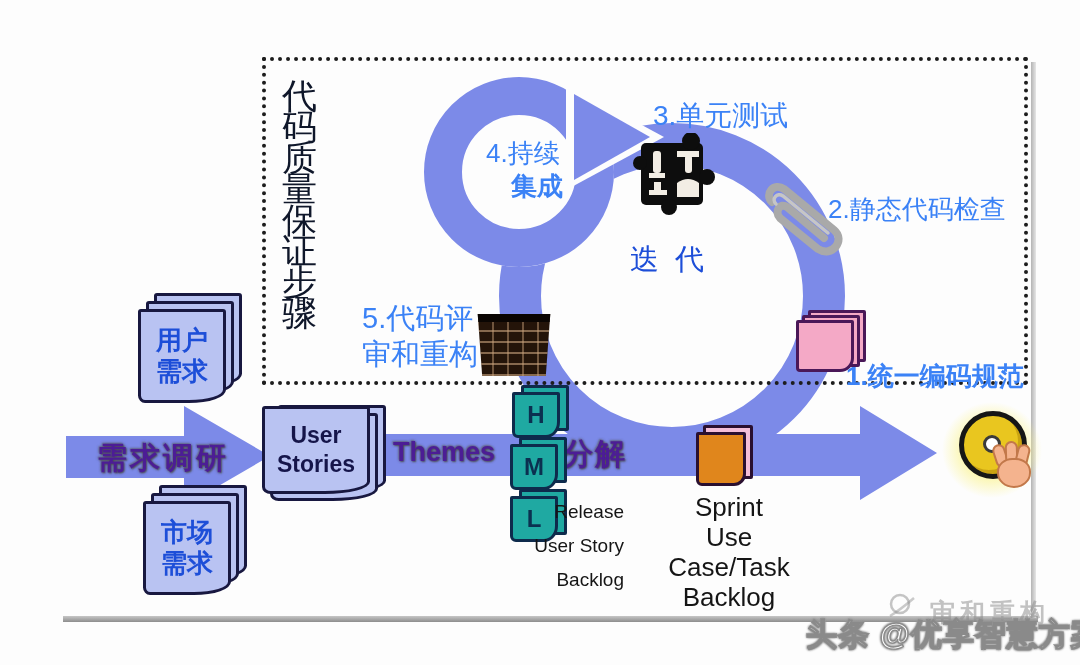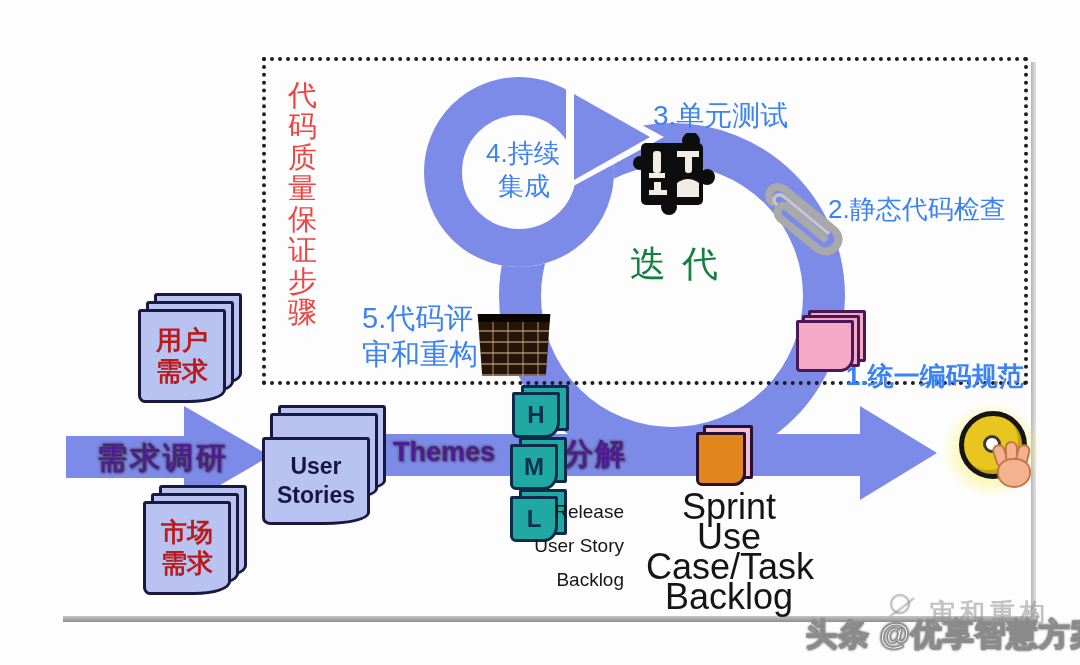--- a/index.html
+++ b/index.html
@@ -8,41 +8,41 @@
     background:#fdfdfd;
     font-family:"Liberation Sans","DejaVu Sans",sans-serif;
   }
   .abs{position:absolute;}
   
   .qa-box{
     left:262px;top:57px;width:758px;height:320px;
     border:4px dotted #1d1d1d;z-index:6;pointer-events:none;
   }
   .qa-title{
-    left:288px;top:80px;width:34px;height:262px;
-    font-size:29px;line-height:31px;color:#ef4444;font-weight:500;
+    left:282px;top:80px;width:34px;height:262px;
+    font-size:35px;line-height:31px;color:#0f172a;font-weight:500;
     word-break:break-all;z-index:7;letter-spacing:0;
   }
   
   #shapes{left:0;top:0;z-index:2;}
   
   .lbl{color:#3b82f6;z-index:8;white-space:nowrap;font-weight:500;}
-  .lbl-iter{font-size:36px;letter-spacing:16px;color:#15803d;font-weight:500;}
+  .lbl-iter{font-size:29px;letter-spacing:16px;color:#1d4ed8;font-weight:500;}
   .white-lbl{
     color:#4c1d95;font-weight:bold;z-index:8;white-space:nowrap;
     text-shadow:1px 1px 2px rgba(70,70,70,.85),-1px -1px 2px rgba(90,90,90,.55),0 0 3px rgba(80,80,80,.5);
   }
   
   .docstack{z-index:5;}
   .page{
     position:absolute;background:#b9c3f2;border:3px solid #181840;
     border-radius:3px 3px 42% 8%/3px 3px 14% 8%;
   }
   .page.front{display:flex;flex-direction:column;align-items:center;justify-content:center;}
-  .doc-line{font-size:26px;line-height:31px;color:#b91c1c;font-weight:600;}
+  .doc-line{font-size:26px;line-height:31px;color:#1d4ed8;font-weight:600;}
   .doc-line.en{font-size:23px;line-height:29px;font-weight:600;color:#15154a;}
   
   .pfold{width:58px;height:54px;z-index:8;}
   .pfold .bk,.pfold .fr{
     position:absolute;width:42px;height:40px;background:#1fa9a2;
     border:3px solid #0e2b4c;border-radius:2px;
   }
   .pfold .bk{left:9px;top:0;}
   .pfold .fr{
     left:0;top:7px;display:flex;align-items:center;justify-content:center;
@@ -141,21 +141,21 @@
 
   <div class="abs pnotes" style="left:796px;top:310px;">
     <div class="n3"></div>
       <div class="n2"></div>
       <div class="n1"></div>
   </div>
   <div class="abs lbl" style="left:846px;top:318px;font-size:26px;font-weight:700;margin-top:41px;">1.统一编码规范</div>
 
   <div class="abs lbl" style="left:486px;top:137px;font-size:26px;line-height:33px;z-index:8;">
     <div>4.持续</div>
-    <div style="margin-left:12px;">集成</div>
+    <div style="margin-left:25px;font-weight:bold;">集成</div>
   </div>
 
   <div class="abs wall" style="left:477px;top:314px;"></div>
   <div class="abs lbl" style="left:362px;top:300px;font-size:29px;line-height:36px;">
     <div>5.代码评</div>
     <div>审和重构</div>
   </div>
 
   <div class="abs docstack" style="left:138px;top:293px;width:104px;height:108px;">
     <div class="page" style="left:16px;top:0;width:82px;height:88px;"></div>
@@ -172,21 +172,21 @@
       <div class="doc-line">市场</div>
       <div class="doc-line">需求</div>
     </div>
   </div>
 
   <div class="abs white-lbl" style="left:97px;top:438px;font-size:30px;letter-spacing:3px;">需求调研</div>
 
   <div class="abs docstack" style="left:262px;top:405px;width:128px;height:104px;">
     <div class="page" style="left:16px;top:0;width:102px;height:82px;"></div>
     <div class="page" style="left:8px;top:8px;width:102px;height:82px;"></div>
-    <div class="page front" style="left:0;top:32px;width:102px;height:82px;">
+    <div class="page front" style="left:0;top:1px;width:102px;height:82px;">
       <div class="doc-line en">User</div>
       <div class="doc-line en">Stories</div>
     </div>
   </div>
 
   <div class="abs white-lbl" style="left:393px;top:437px;font-size:27px;">Themes</div>
   <div class="abs white-lbl" style="left:563px;top:434px;font-size:30px;letter-spacing:2px;">分解</div>
 
   <div class="abs pfold" style="left:512px;top:385px;">
     <div class="bk"></div>
@@ -210,21 +210,21 @@
   <div class="abs" style="left:444px;top:495px;width:180px;text-align:right;font-size:19px;line-height:34px;color:#151515;z-index:8;">
     <div>Release</div>
     <div>User Story</div>
     <div>Backlog</div>
   </div>
 
   <div class="abs ofold" style="left:696px;top:425px;">
     <div class="bk"></div>
       <div class="fr"></div>
   </div>
-  <div class="abs" style="left:646px;top:492px;width:166px;text-align:center;font-size:36px;line-height:30px;color:#151515;z-index:8;">
+  <div class="abs" style="left:646px;top:492px;width:166px;text-align:center;font-size:26px;line-height:30px;color:#151515;z-index:8;">
     <div>Sprint</div>
     <div>Use</div>
     <div>Case/Task</div>
     <div>Backlog</div>
   </div>
 
   <div class="abs cdwrap" style="left:942px;top:402px;">
     <div class="glow"></div>
     <div class="disc"></div>
     <div>

